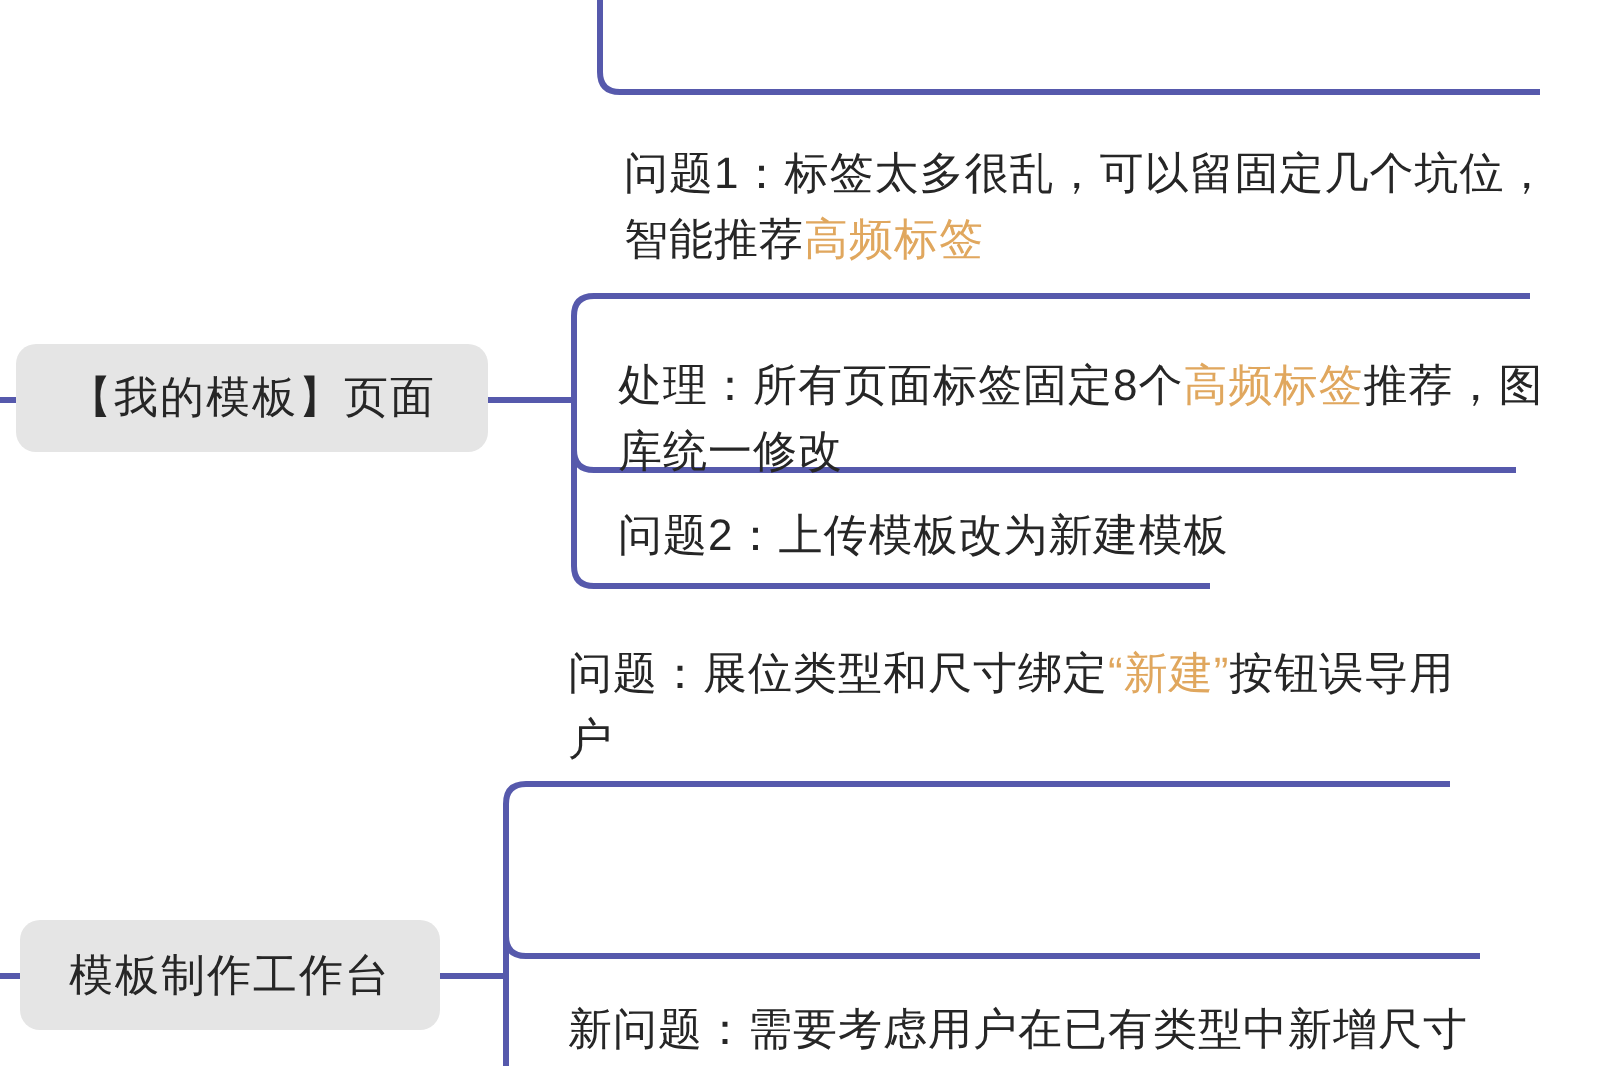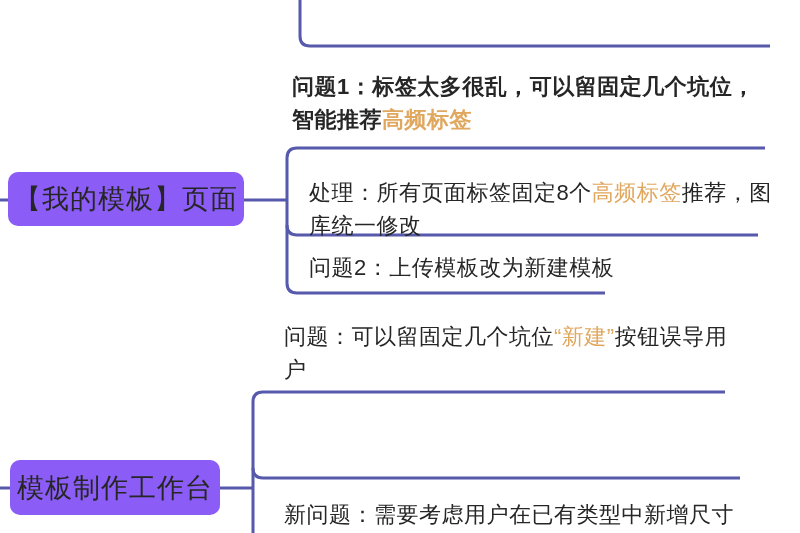--- a/index.html
+++ b/index.html
@@ -16,26 +16,26 @@
     position:absolute;
     font-size:22px;
     line-height:33px;
     color:#262626;
     white-space:pre-wrap;
     letter-spacing:0.5px;
   }
   .topic .hl{color:#e0a75e;}
   .parent-node{
     position:absolute;
-    background:#8b5cf6;
+    background:#e5e5e5;
     border-radius:10px;
     display:flex;
     align-items:center;
     justify-content:center;
-    font-size:27px;
+    font-size:22px;
     color:#262626;
     letter-spacing:1px;
   }
 </style>
 </head>
 <body>
 
 <div id="stage">
 
   <svg id="wires" viewBox="0 0 800 533" xmlns="http://www.w3.org/2000/svg">
@@ -55,27 +55,27 @@
 
   <div class="parent-node" style="left:8px;top:172px;width:236px;height:54px;">
     <span>【我的模板】页面</span>
   </div>
 
   <div class="parent-node" style="left:10px;top:460px;width:210px;height:55px;">
     <span>模板制作工作台</span>
   </div>
 
 
-  <div class="topic" style="left:292px;top:70px;width:475px;font-weight:bold;"><span>问题1：标签太多很乱，可以留固定几个坑位，
+  <div class="topic" style="left:312px;top:70px;width:475px;"><span>问题1：标签太多很乱，可以留固定几个坑位，
 智能推荐</span><span class="hl">高频标签</span></div>
 
   <div class="topic" style="left:309px;top:176px;width:465px;"><span>处理：所有页面标签固定8个</span><span class="hl">高频标签</span><span>推荐，图
 库统一修改</span></div>
 
   <div class="topic" style="left:309px;top:251px;width:465px;"><span>问题2：上传模板改为新建模板</span></div>
 
-  <div class="topic" style="left:284px;top:320px;width:475px;"><span>问题：可以留固定几个坑位</span><span class="hl">“新建”</span><span>按钮误导用
+  <div class="topic" style="left:284px;top:320px;width:475px;"><span>问题：展位类型和尺寸绑定</span><span class="hl">“新建”</span><span>按钮误导用
 户</span></div>
 
 
   <div class="topic" style="left:284px;top:498px;width:480px;"><span>新问题：需要考虑用户在已有类型中新增尺寸</span></div>
 
 </div>
 
 </body></html>

